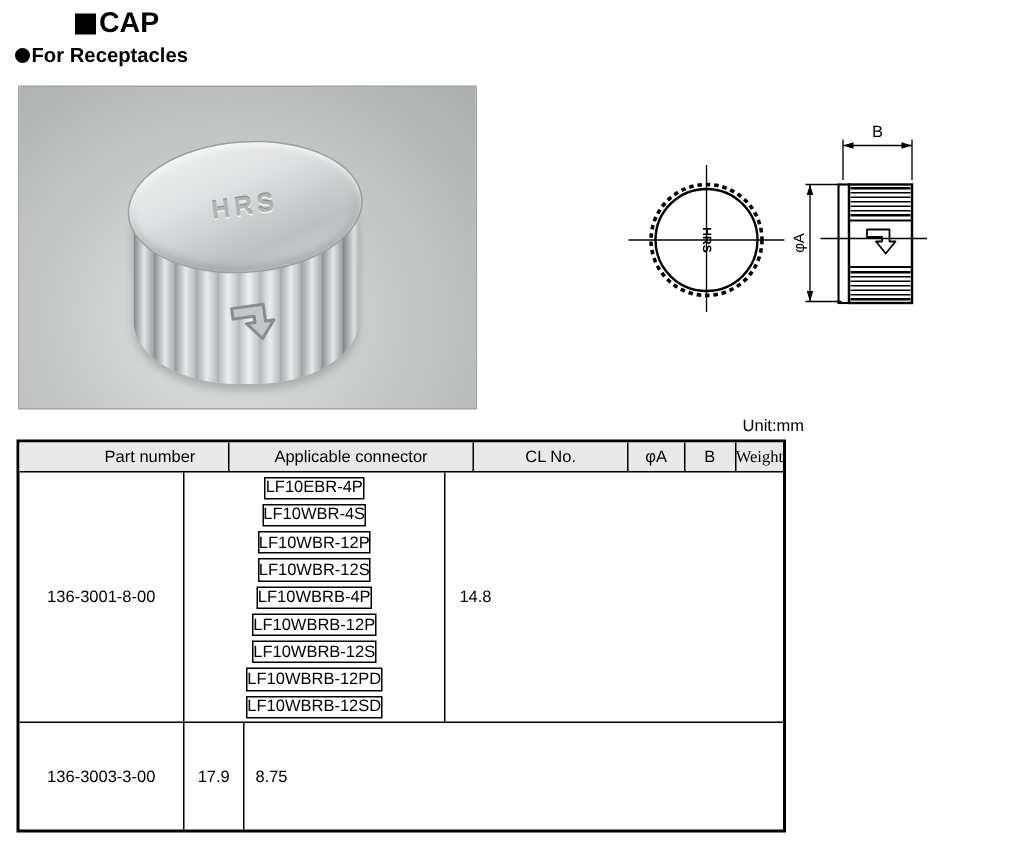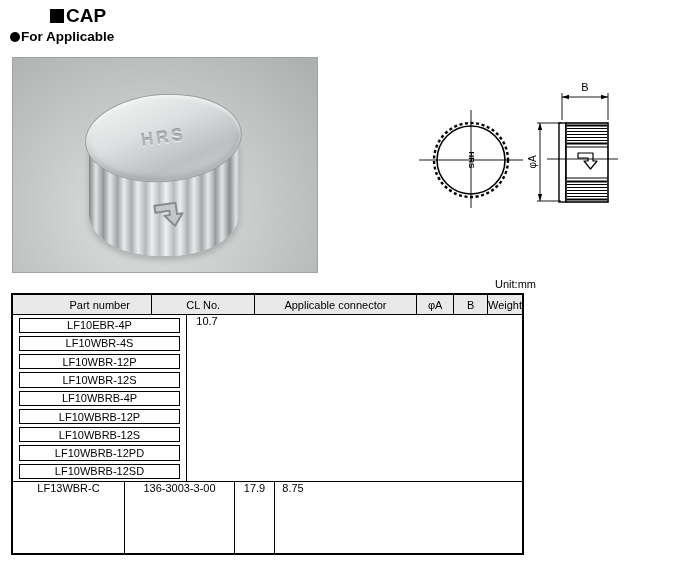--- a/index.html
+++ b/index.html
@@ -37,42 +37,42 @@
 
   
   .unit { position:absolute; left:416px; top:278px; width:120px; text-align:right; font-size:11px; }
 
   
   .spec { position:absolute; left:11px; top:293px; width:513px; height:262px; border:2px solid #000;
           display:flex; flex-direction:column; font-size:11px; }
   .trow { display:flex; }
   .thead { height:20px; background:#e9e9e9; border-bottom:1px solid #000;padding-left:35px; }
   .thead .cell { display:flex; align-items:center; justify-content:center; font-size:11px; }
-  .cell { border-right:1px solid #000; display:flex; justify-content:center; text-align:center; }
+  .cell { border-right:1px solid #000; display:flex; align-items:center; justify-content:center; text-align:center; }
   .cell:last-child { border-right:none; }
   .c-part { width:112px; } .c-cl { width:110px; } .c-conn { width:174px; }
-  .c-a { width:40px; } .c-b { width:36px; } .c-w { flex:1; }
+  .c-a { width:40px; } .c-b { width:36px; } .c-w { flex:1;font-family:Liberation Serif, serif; }
   .group { flex:1; }
   .group1 { flex:170; border-bottom:1px solid #000; }
   .group2 { flex:72; }
   .conn-col { display:flex; flex-direction:column; padding:1px 6px; justify-content:stretch; }
   .conn-box { flex:1; margin:1.5px 0; border:1px solid #000; display:flex; align-items:center; justify-content:center; background:#fff; }
 </style>
 </head>
 <body>
 
 <div class="page">
 
   <div class="h1">
     <span class="sq"></span>
     <span>CAP</span>
   </div>
   <div class="h2">
     <span class="dot"></span>
-    <span>For Applicable</span>
+    <span>For Receptacles</span>
   </div>
 
   <div class="photo">
     <div class="cap-body"></div>
     <div class="cap-top">
       <span class="cap-logo">HRS</span>
     </div>
     <svg class="cap-arrow-svg" width="34" height="34" viewBox="0 0 24 24">
       <path d="M2,4 H17 V12 H21 L14.5,20 L8,12 H12 V9 H2 Z" fill="#c3c7c8" stroke="#878c8e" stroke-width="1.4" stroke-linejoin="round"></path>
     </svg>
@@ -137,43 +137,43 @@
       <polygon points="130,131 127.8,124 132.2,124" fill="#000"></polygon>
       <text x="126" y="92" font-size="10" text-anchor="middle" transform="rotate(-90 126 92)">φA</text>
     </g>
   </svg>
 
   <div class="unit">Unit:mm</div>
 
   <div class="spec">
     <div class="trow thead">
       <div class="cell c-part">Part number</div>
+      <div class="cell c-conn">Applicable connector</div>
       <div class="cell c-cl">CL No.</div>
-      <div class="cell c-conn">Applicable connector</div>
       <div class="cell c-a">φA</div>
       <div class="cell c-b">B</div>
       <div class="cell c-w">Weight</div>
     </div>
 
     <div class="trow group group1">
+      <div class="cell c-cl">136-3001-8-00</div>
       <div class="cell c-conn conn-col">
         <div class="conn-box">LF10EBR-4P</div>
         <div class="conn-box">LF10WBR-4S</div>
         <div class="conn-box">LF10WBR-12P</div>
         <div class="conn-box">LF10WBR-12S</div>
         <div class="conn-box">LF10WBRB-4P</div>
         <div class="conn-box">LF10WBRB-12P</div>
         <div class="conn-box">LF10WBRB-12S</div>
         <div class="conn-box">LF10WBRB-12PD</div>
         <div class="conn-box">LF10WBRB-12SD</div>
       </div>
-      <div class="cell c-a">10.7</div>
+      <div class="cell c-a">14.8</div>
     </div>
 
     <div class="trow group group2">
-      <div class="cell c-part">LF13WBR-C</div>
       <div class="cell c-cl">136-3003-3-00</div>
       <div class="cell c-a">17.9</div>
       <div class="cell c-b">8.75</div>
     </div>
   </div>
 
 </div>
 
 </body></html>

